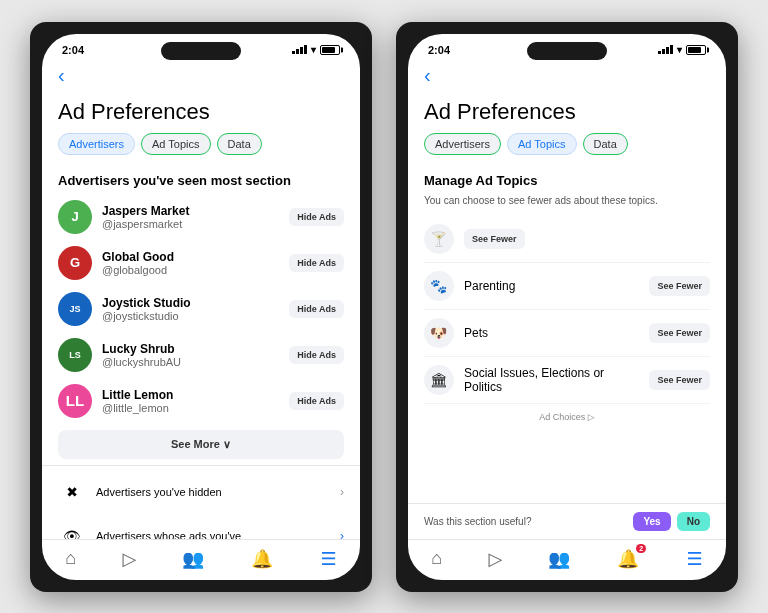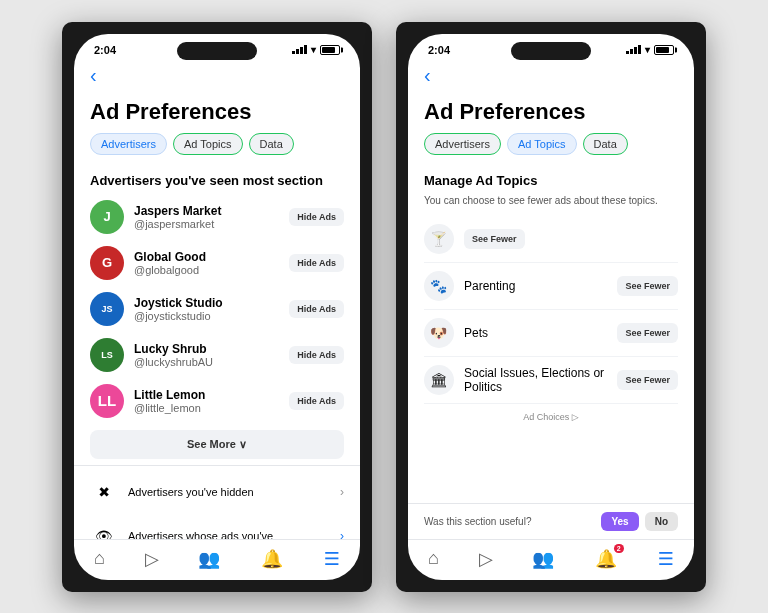--- a/index.html
+++ b/index.html
@@ -8,24 +8,24 @@
       height: 613px;
       background: #e8e8e8;
       display: flex;
       align-items: center;
       justify-content: center;
       gap: 24px;
       font-family: -apple-system, BlinkMacSystemFont, 'Segoe UI', sans-serif;
     }
 
     .phone {
-      width: 310px;
+      width: 342px;
       height: 570px;
       background: #1a1a1a;
-      border-radius: 10px;
+      border-radius: 16px;
       padding: 12px;
       position: relative;
       box-shadow: 0 8px 30px rgba(0,0,0,0.4);
     }
 
     .phone-screen {
       width: 100%;
       height: 100%;
       background: #fff;
       border-radius: 34px;
@@ -118,21 +118,21 @@
     }
 
     .back-arrow {
       font-size: 20px;
       color: #1877f2;
       cursor: pointer;
     }
 
     .page-title {
       font-size: 22px;
-      font-weight: 700;
+      font-weight: 400;
       color: #000;
       padding: 4px 16px 8px;
     }
 
     .tabs-row {
       display: flex;
       gap: 6px;
       padding: 0 16px 10px;
       flex-shrink: 0;
     }
@@ -390,21 +390,21 @@
       cursor: pointer;
       border: none;
     }
 
     .feedback-btn.yes {
       background: #8b5cf6;
       color: #fff;
     }
 
     .feedback-btn.no {
-      background: #e5e5e5;
+      background: #5eead4;
       color: #333;
     }
   </style>
 </head>
 <body>
 
 <div class="phone">
   <div class="phone-screen">
 
     <div class="notch-bar">

